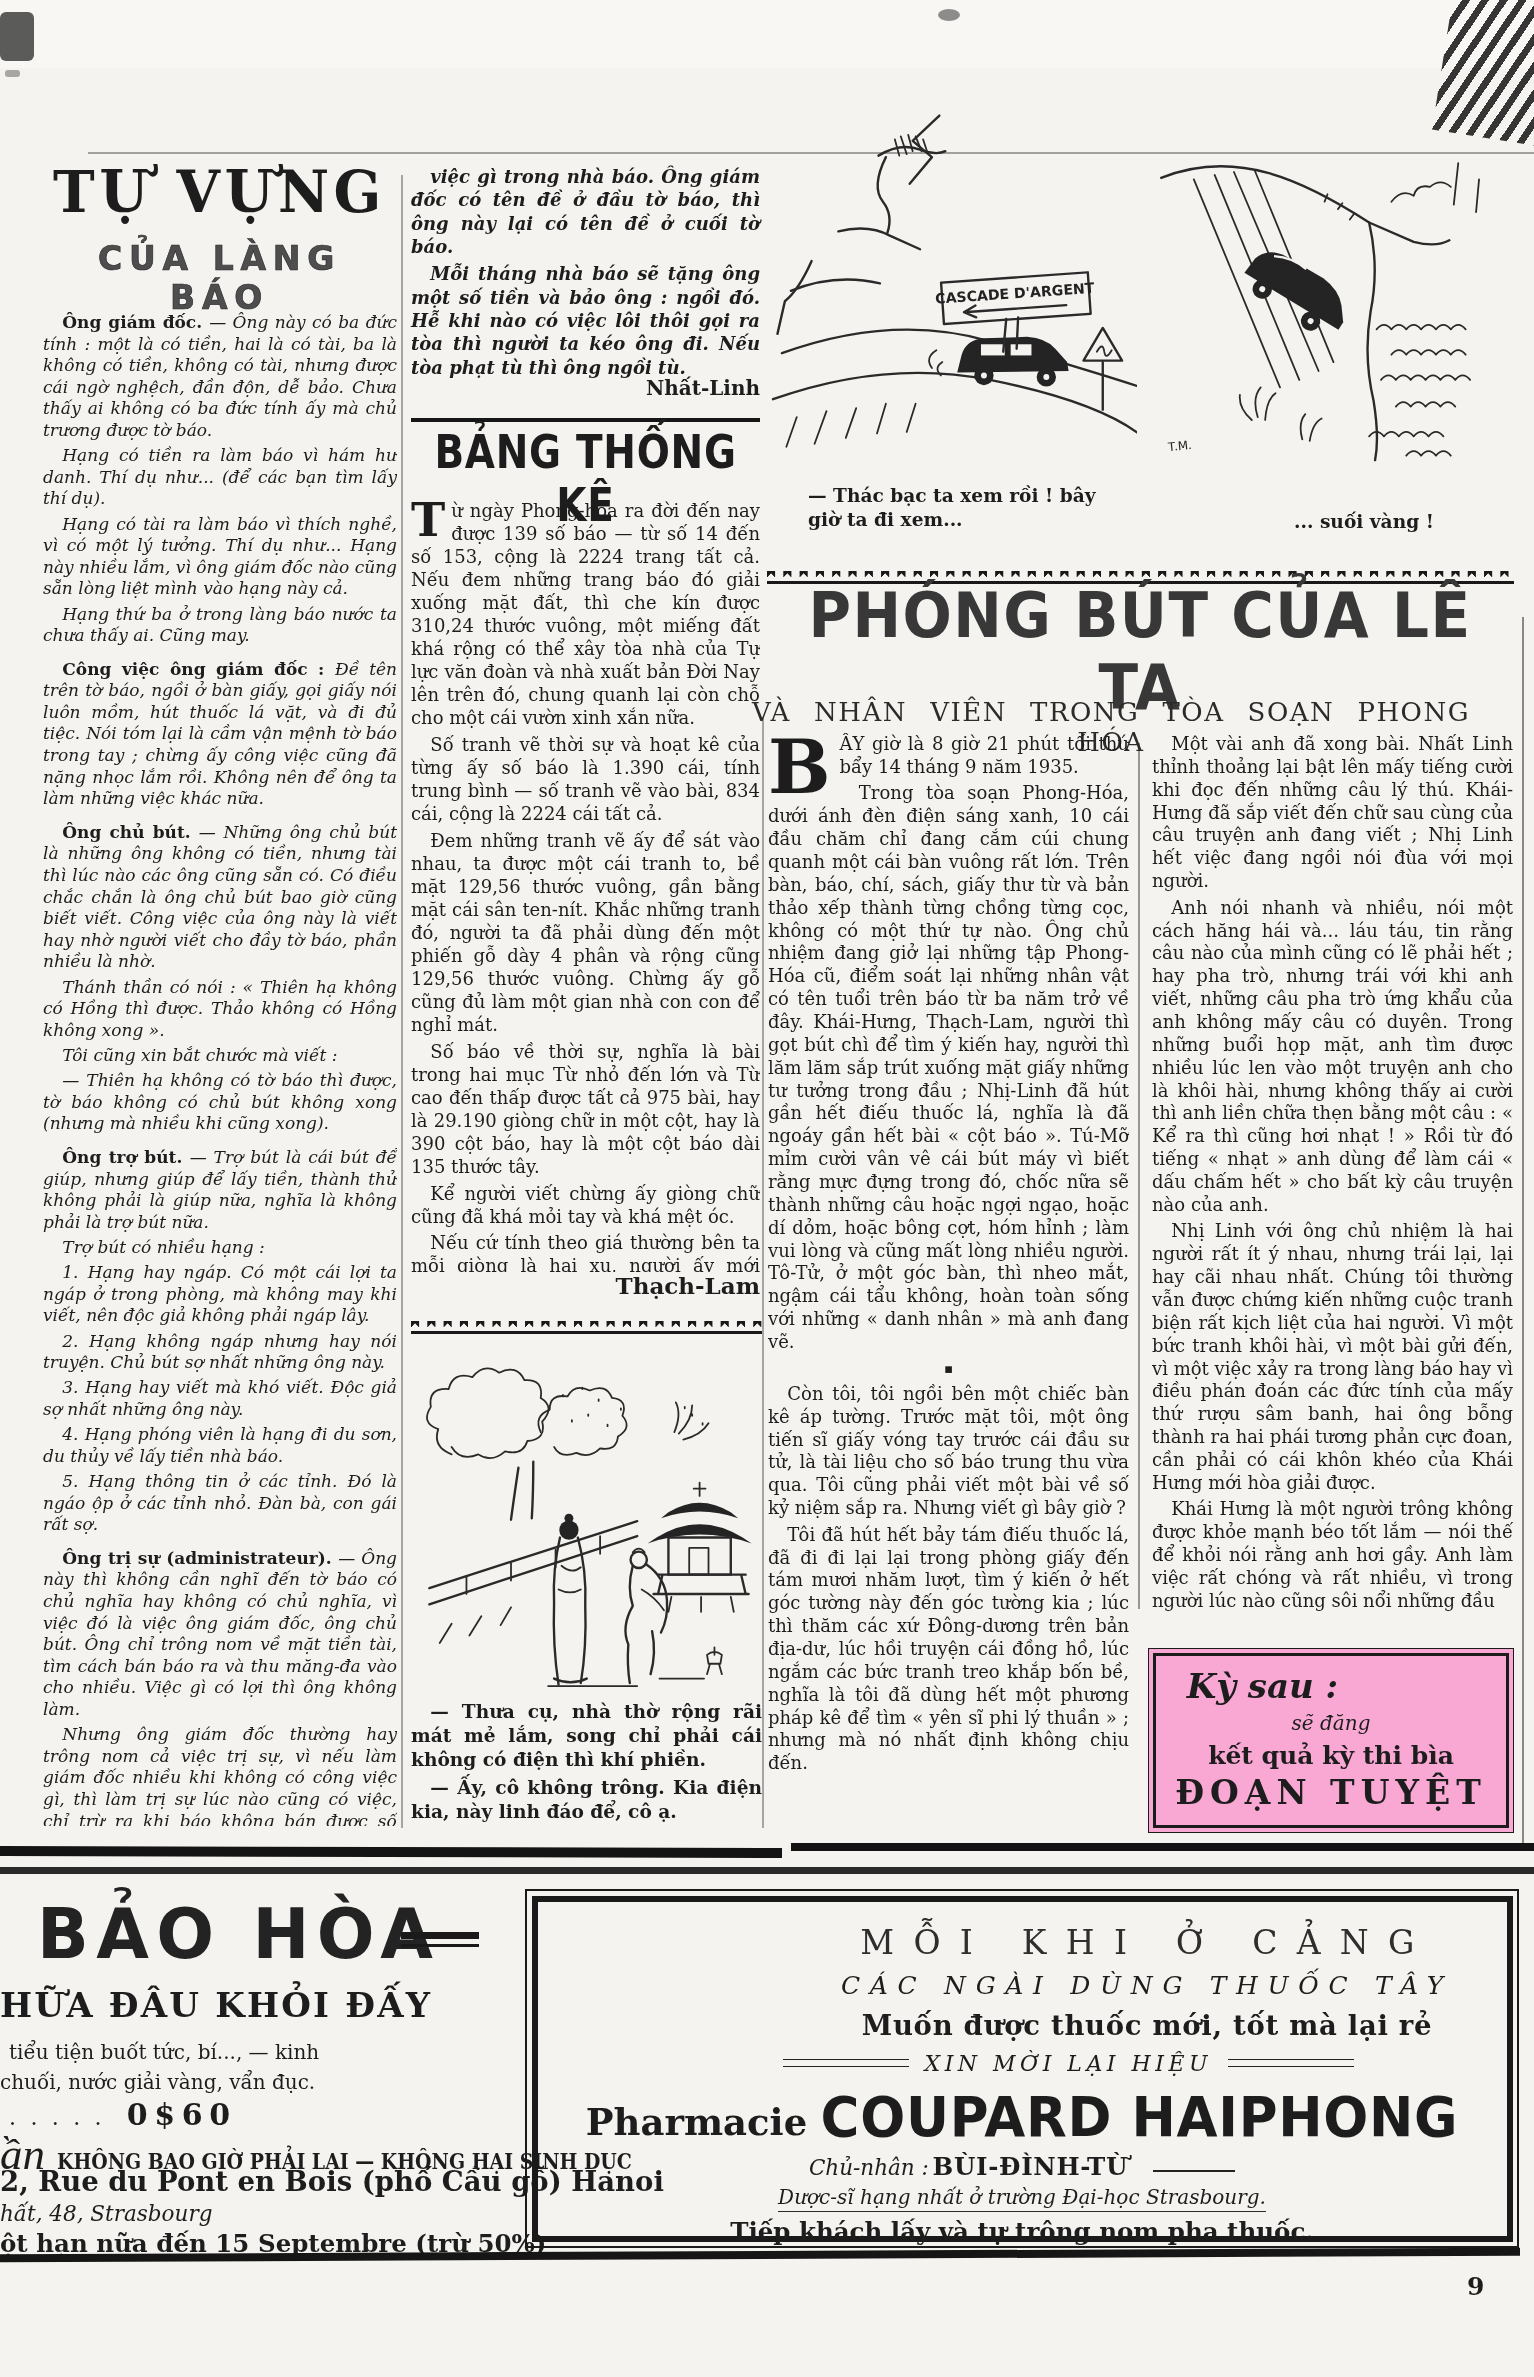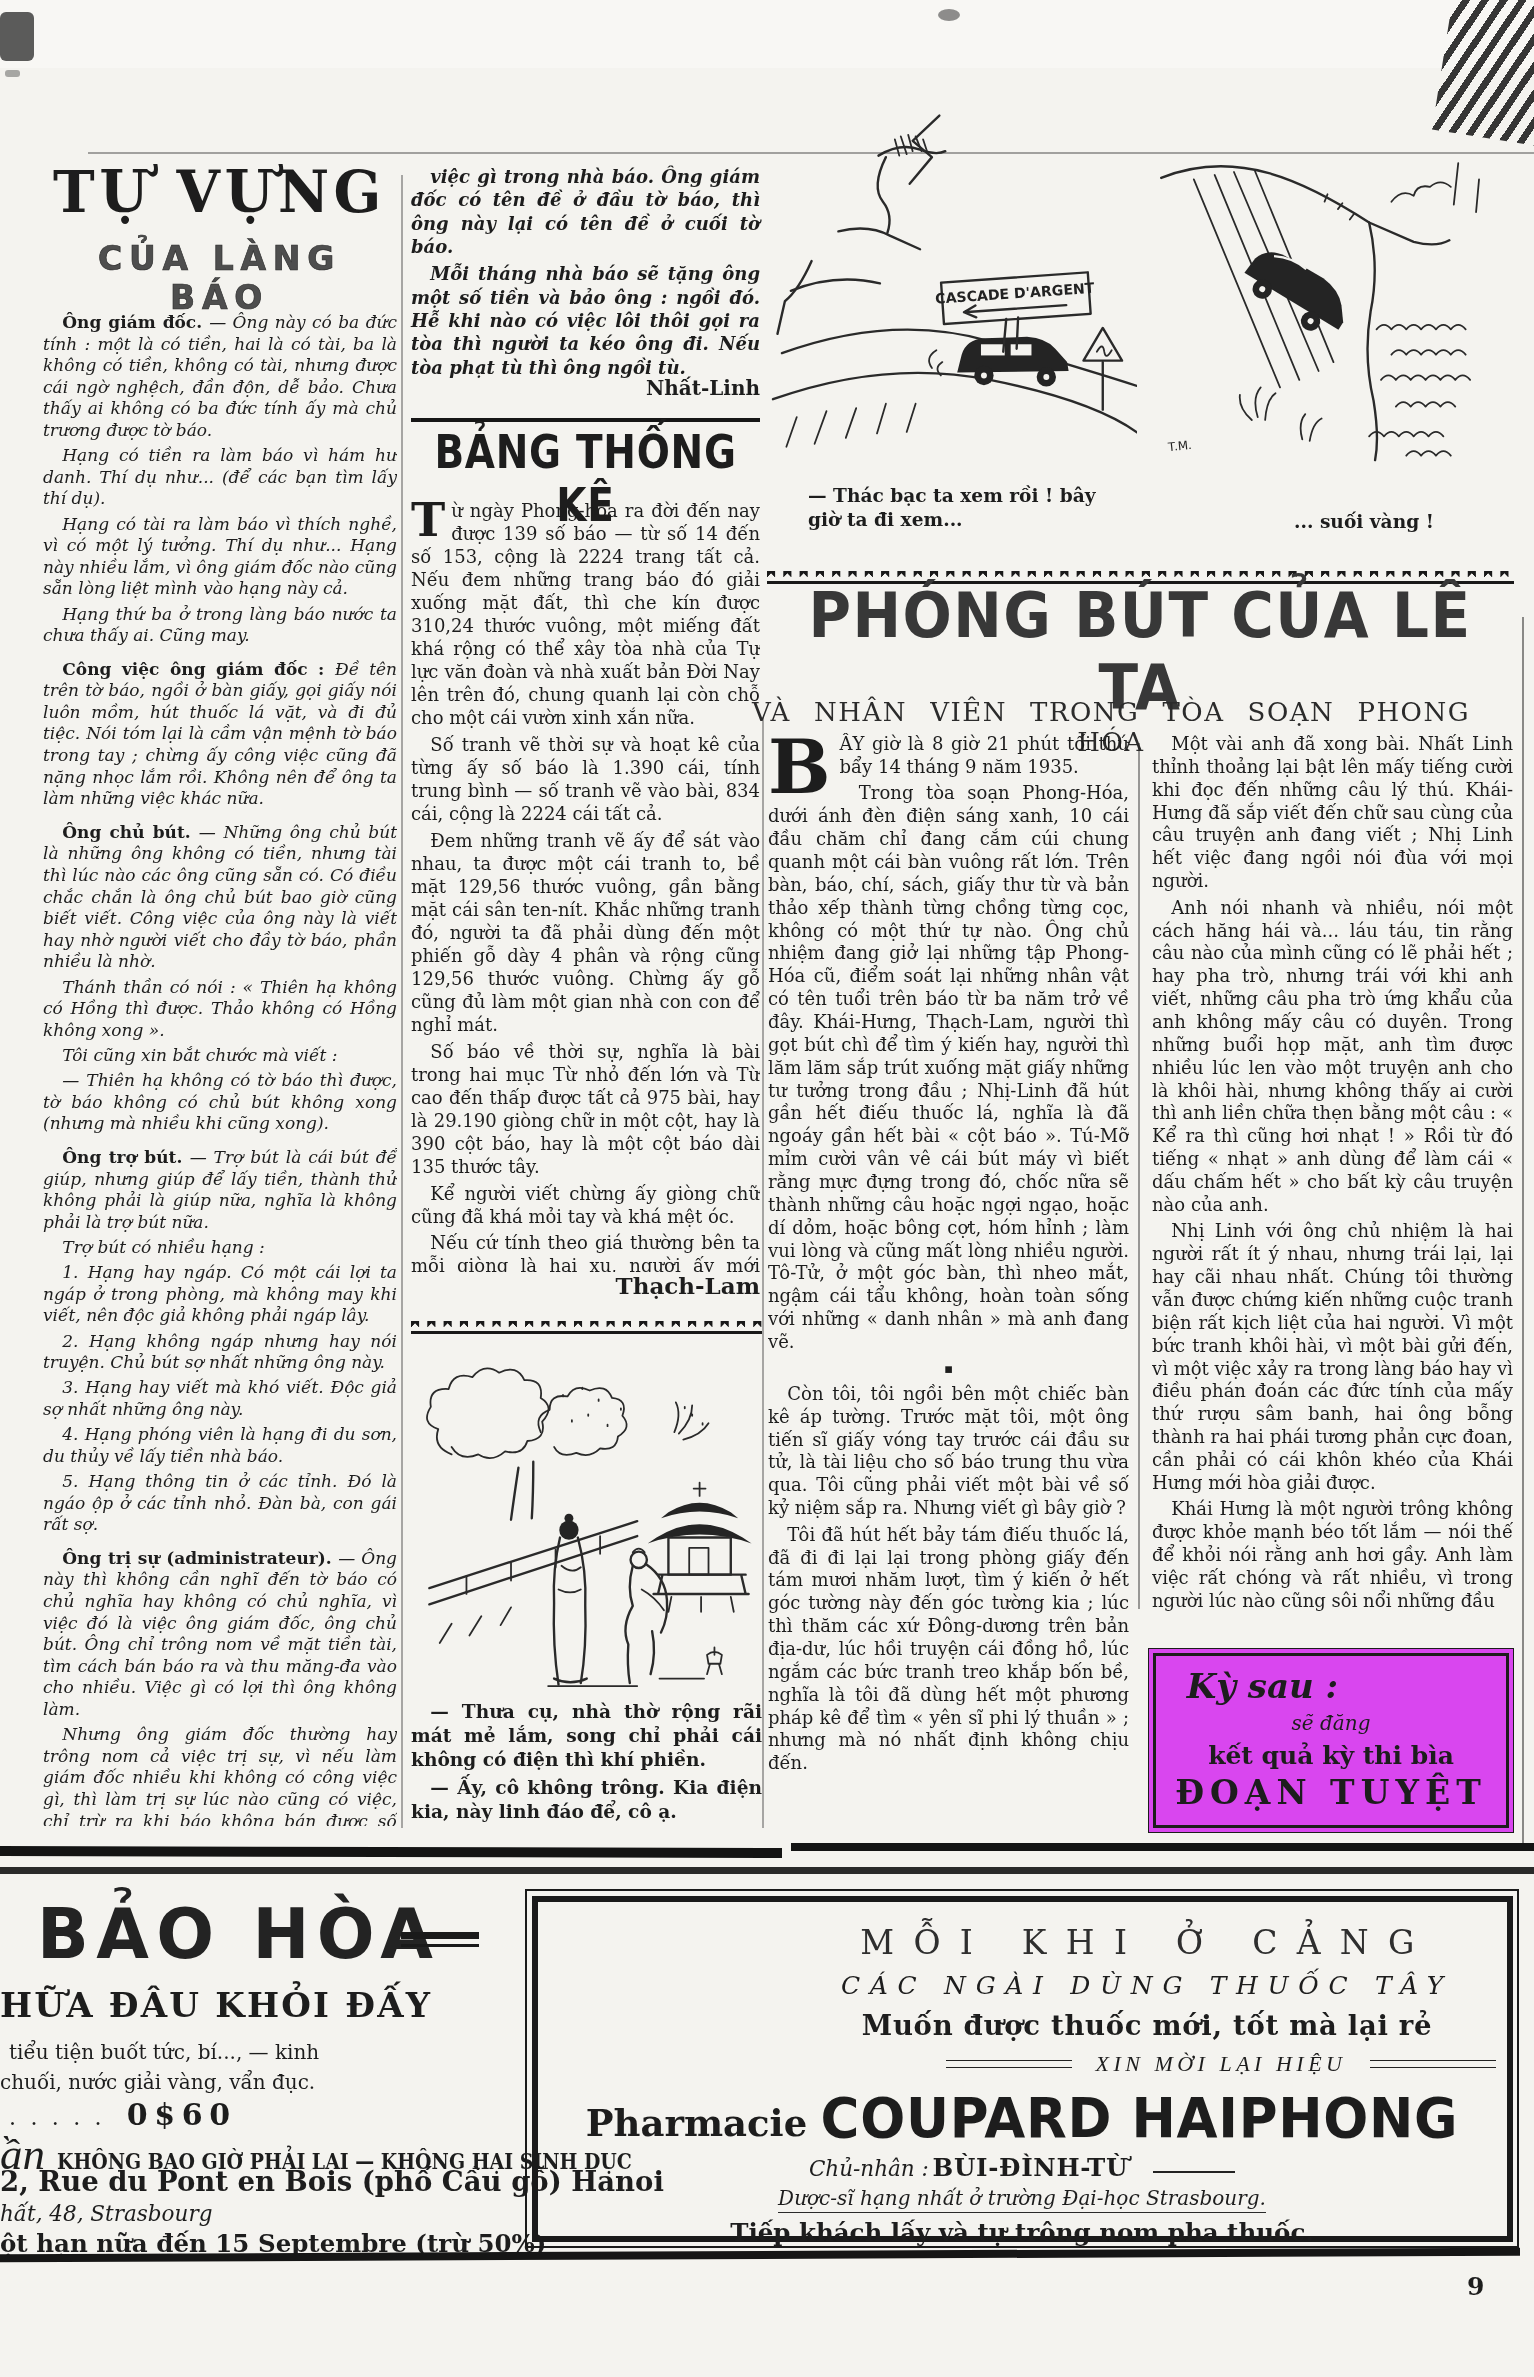--- a/index.html
+++ b/index.html
@@ -63,21 +63,21 @@
              word-spacing:13.4px;color:#2b2b2b;}
   .feat-sub2{left:724px;top:697px;width:752px;text-align:center;font-size:26px;letter-spacing:1.5px;
              word-spacing:13.4px;color:#2b2b2b;padding-left:11px;}
   .feat-col{font-size:18px;line-height:1.27;text-align:justify;}
   .feat-colL{left:768px;top:733px;width:361px;height:1098px;overflow:hidden;}
   .feat-colR{left:1152px;top:733px;width:361px;height:899px;overflow:hidden;}
   .feat-col p.first{text-indent:0;}
   .dropcap-b{float:left;font-size:74px;line-height:.78;font-weight:bold;margin:6px 9px 0 0;}
   .ornament{text-align:center;font-size:13.4px;margin:6px 0;text-indent:0 !important;}
   
-  .ky-box{left:1148px;top:1648px;width:364px;height:183px;border:1.5px solid #1c1c1c;background:#d946ef;}
+  .ky-box{left:1148px;top:1648px;width:364px;height:183px;border:1.5px solid #1c1c1c;background:#f9a8d4;}
   .ky-inner{position:absolute;inset:3.7px;border:3.7px solid #1c1c1c;}
   .ky-label{margin:10.4px 0 0 31px;font-size:34px;font-weight:bold;font-style:italic;}
   .ky-l1{text-align:center;font-style:italic;font-size:20px;margin-top:4.5px;}
   .ky-l2{text-align:center;font-weight:bold;font-size:25px;margin-top:6px;}
   .ky-l3{text-align:center;font-weight:bold;font-size:33px;letter-spacing:6px;margin-top:3px;}
   
   .cutbar{position:absolute;background:#141414;}
   
   .ad-bao{left:37px;top:1895px;font-family:"DejaVu Sans",sans-serif;font-weight:700;font-size:68px;
           letter-spacing:7.4px;color:#232323;transform:scaleY(1.02);}
@@ -94,21 +94,21 @@
   .ad-addr1{left:0;top:2165px;font-size:27.5px;font-weight:bold;}
   .ad-addr2{left:0;top:2201px;font-size:21.5px;font-style:italic;}
   .ad-deadline{left:0;top:2229px;font-size:24.5px;font-weight:bold;}
   
   .pharma{left:525px;top:1889px;width:990px;height:355px;border:2.2px solid #1a1a1a;}
   .pharma-inner{position:absolute;inset:4.5px;border:6.7px solid #1a1a1a;}
   .px{position:relative;}
   .rx1{margin:21px 0 0 275px;width:669px;text-align:center;font-size:33px;letter-spacing:19.3px;color:#2e2e2e;}
   .rx2{margin:9px 0 0 275px;width:669px;text-align:center;font-size:25px;font-style:italic;letter-spacing:9.7px;}
   .rx3{margin:9px 0 0 275px;width:669px;text-align:center;font-size:27.5px;font-weight:bold;letter-spacing:0.7px;}
-  .rx4{margin:10.4px 0 0 245px;width:713px;display:flex;align-items:center;justify-content:flex-end;gap:23px;font-family:Liberation Serif, serif;}
+  .rx4{margin:10.4px 0 0 245px;width:713px;display:flex;align-items:center;justify-content:flex-start;gap:16px;}
   .rx4 .t{font-style:italic;font-size:22px;letter-spacing:4.5px;}
   .minirule{width:126px;height:6px;border-top:1.5px solid #222;border-bottom:1.5px solid #222;}
   .brand{margin-top:10.4px;width:100%;text-align:center;white-space:nowrap;}
   .brand .sm{font-size:37px;font-weight:bold;}
   .brand .bg{font-family:"DejaVu Sans",sans-serif;font-size:53px;font-weight:700;letter-spacing:0.7px;
              display:inline-block;transform:scaleY(1.05);margin-left:13.4px;}
   .owner{margin-top:4.5px;width:100%;text-align:center;}
   .owner .lab{font-style:italic;font-size:21.5px;}
   .owner .nm{font-weight:bold;font-size:24.5px;letter-spacing:0.7px;}
   .owner .orule{display:inline-block;width:82px;height:2.2px;background:#222;margin-left:25px;vertical-align:middle;}

